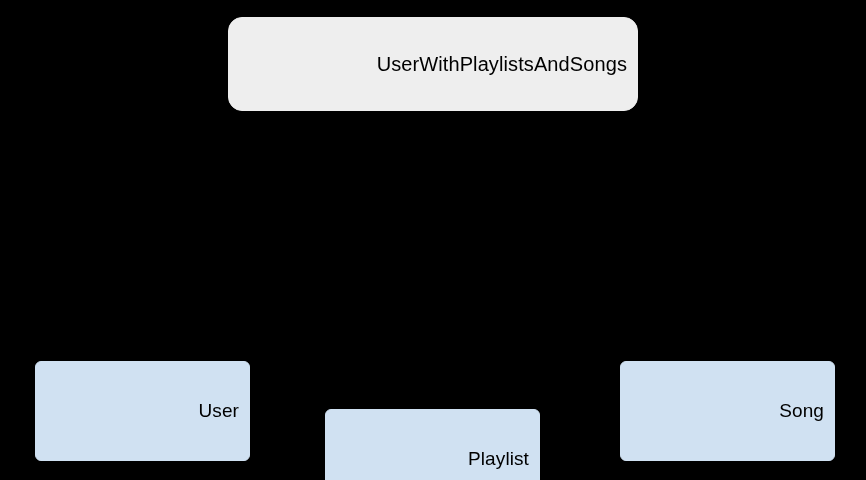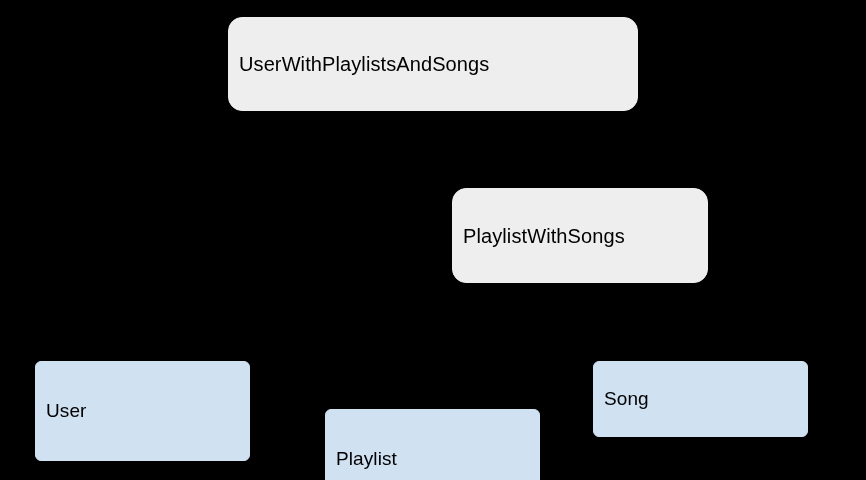--- a/index.html
+++ b/index.html
@@ -24,21 +24,21 @@
     top: 0;
     width: 866px;
     height: 480px;
     pointer-events: none;
   }
   .node {
     position: absolute;
     box-sizing: border-box;
     display: flex;
     align-items: center;
-    justify-content: flex-start;
+    justify-content: flex-end;
     text-align: center;
     color: #000000;
     line-height: 1.2;
     -webkit-font-smoothing: antialiased;
   }
   .node-wrapper {
     
     background: #eeeeee;
     border: 1px solid #eeeeee;
     border-radius: 14px;
@@ -66,43 +66,40 @@
   #node-playlistwithsongs {
     left: 452px; top: 188px; width: 256px; height: 95px;
   }
   #node-user {
     left: 35px; top: 361px; width: 215px; height: 100px;
   }
   #node-playlist {
     left: 325px; top: 361px; width: 215px; height: 100px; margin-top: 48px;
   }
   #node-song {
-    left: 593px; top: 361px; width: 215px; height: 76px;
+    left: 620px; top: 361px; width: 215px; height: 100px;
   }
 </style>
 </head>
 <body>
 
 <div id="diagram-canvas">
 
   <svg id="edge-layer" viewBox="0 0 866 480">
 
     <path d="M 330 111 L 330 330 L 142 330 L 142 361" fill="none" stroke="#000000" stroke-width="1.6"></path>
     <path d="M 520 111 L 520 150 L 580 150 L 580 188" fill="none" stroke="#000000" stroke-width="1.6"></path>
     <path d="M 540 283 L 540 330 L 432 330 L 432 361" fill="none" stroke="#000000" stroke-width="1.6"></path>
     <path d="M 640 283 L 640 330 L 722 330 L 722 361" fill="none" stroke="#000000" stroke-width="1.6"></path>
   </svg>
 
   <div class="node node-wrapper" id="node-userwithplaylistsandsongs">
     <span class="node-label">UserWithPlaylistsAndSongs</span>
   </div>
 
-  <div class="node node-wrapper" id="node-playlistwithsongs">
-    <span class="node-label">PlaylistWithSongs</span>
-  </div>
 
   <div class="node node-entity" id="node-user">
     <span class="node-label">User</span>
   </div>
 
   <div class="node node-entity" id="node-playlist">
     <span class="node-label">Playlist</span>
   </div>
 
   <div class="node node-entity" id="node-song">

